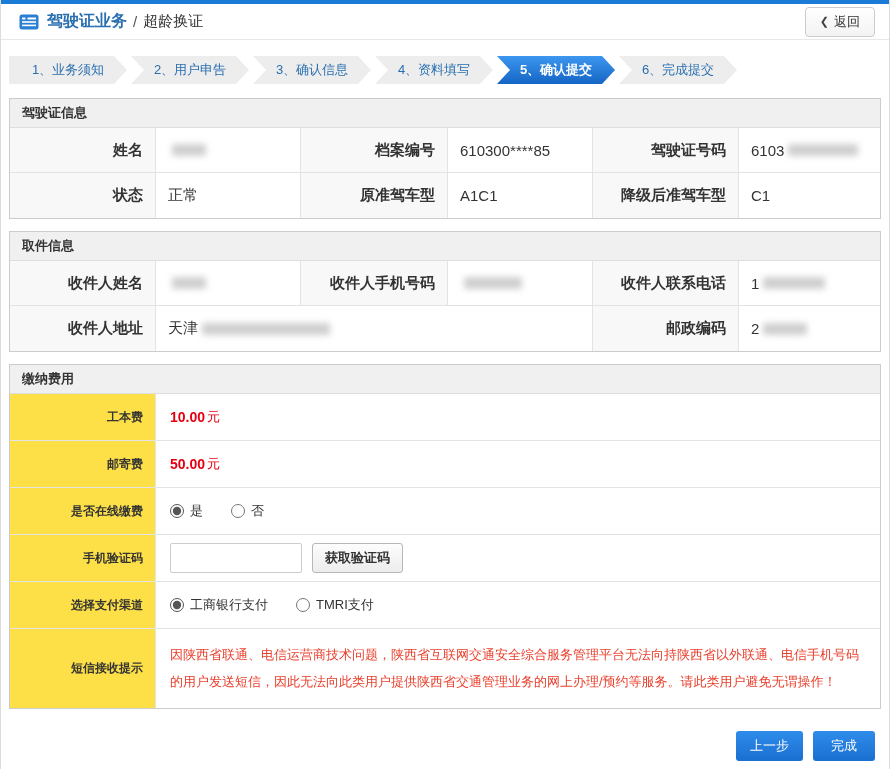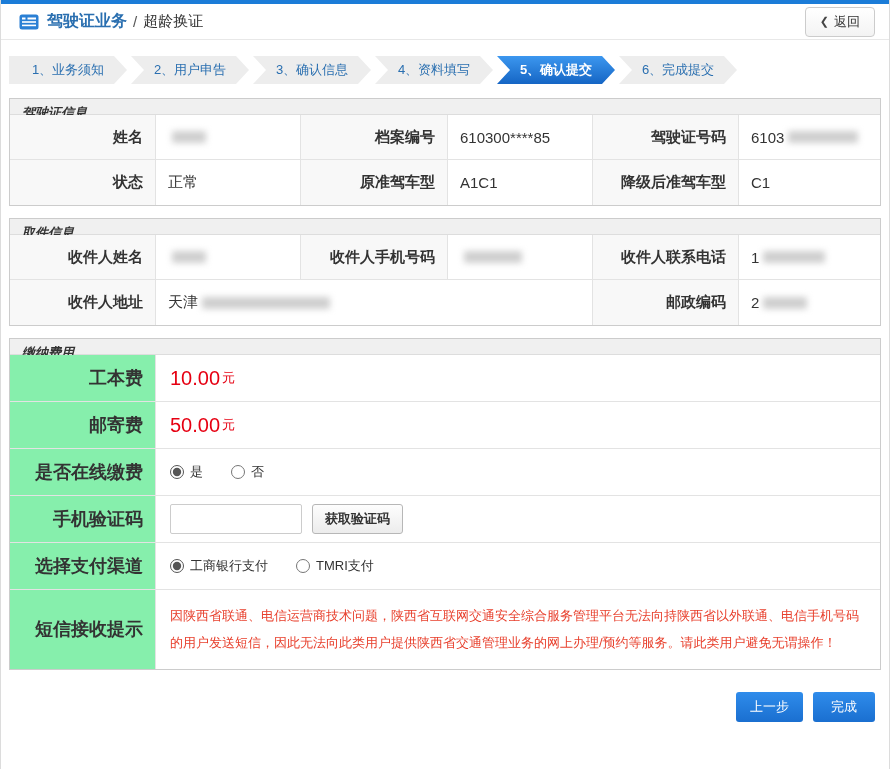--- a/index.html
+++ b/index.html
@@ -37,36 +37,36 @@
     width: 118px; height: 28px; line-height: 28px; text-align: center;
     font-size: 13px; color: #2a6fb0; background: #ededed;
     clip-path: polygon(0 0, calc(100% - 13px) 0, 100% 50%, calc(100% - 13px) 100%, 0 100%, 13px 50%);
     cursor: pointer; flex: none;
   }
   .step.first { clip-path: polygon(0 0, calc(100% - 13px) 0, 100% 50%, calc(100% - 13px) 100%, 0 100%); text-align: center; }
   .step.active { background: linear-gradient(#3c97ef,#1565c4); color: #fff; font-weight: bold; }
 
   
   .section { margin: 0 8px 12px 8px; border: 1px solid #ccc; flex: none; }
-  .sec-title { height: 16px; line-height: 27px; padding-left: 12px; background: #f0f0f0; border-bottom: 1px solid #ddd; font-size: 13px; font-weight: bold; color: #333; font-style: italic; }
+  .sec-title { height: 29px; line-height: 27px; padding-left: 12px; background: #f0f0f0; border-bottom: 1px solid #ddd; font-size: 13px; font-weight: bold; color: #333; }
 
   .grid6 { display: grid; grid-template-columns: 146px 145px 147px 145px 146px 1fr; }
   .cell { min-height: 45px; display: flex; align-items: center; padding: 0 12px; font-size: 15px; border-right: 1px solid #e3e3e3; border-bottom: 1px solid #e3e3e3; }
   .cell.label { background: #f8f8f8; justify-content: flex-end; font-weight: bold; color: #333; text-align: right; }
   .cell.value { background: #fff; color: #333; }
   .cell.col-last { border-right: none; }
   .cell.row-last { border-bottom: none; }
   .span-addr { grid-column: 2 / 5; }
 
   
   .frow { display: flex; border-bottom: 1px solid #e3e3e3; }
   .frow.row-last { border-bottom: none; }
-  .flabel { width: 146px; flex: none; background: #86efac; border-right: 1px solid #e3e3e3; display: flex; align-items: center; justify-content: flex-end; padding: 0 12px; font-size: 18px; font-weight: bold; color: #333; }
+  .flabel { width: 146px; flex: none; background: #fde047; border-right: 1px solid #e3e3e3; display: flex; align-items: center; justify-content: flex-end; padding: 0 12px; font-size: 12px; font-weight: bold; color: #333; }
   .fbody { flex: 1; display: flex; align-items: center; padding: 8px 14px; min-height: 46px; font-size: 13px; }
-  .fee-num { font-size: 20px; font-weight: normal; color: #e60012; }
+  .fee-num { font-size: 14px; font-weight: bold; color: #e60012; }
   .fee-unit { font-size: 13px; color: #e60012; margin-left: 2px; }
 
   .radio-wrap { display: inline-flex; align-items: center; gap: 6px; margin-right: 28px; font-size: 13px; color: #333; cursor: pointer; }
   .radio-wrap input { width: 14px; height: 14px; accent-color: #555; cursor: pointer; }
 
   .code-input { width: 132px; height: 30px; border: 1px solid #ccc; border-radius: 2px; padding: 0 8px; font-size: 13px; font-family: "Liberation Sans", sans-serif; }
   .code-btn { margin-left: 10px; height: 30px; padding: 0 12px; background: linear-gradient(#fdfdfd,#ececec); border: 1px solid #b7b7b7; border-radius: 3px; font-size: 13px; font-weight: bold; color: #333; cursor: pointer; font-family: "Liberation Sans", sans-serif; }
 
   .notice { color: #e8402d; font-size: 13px; line-height: 2.1; padding: 4px 0; }
 

